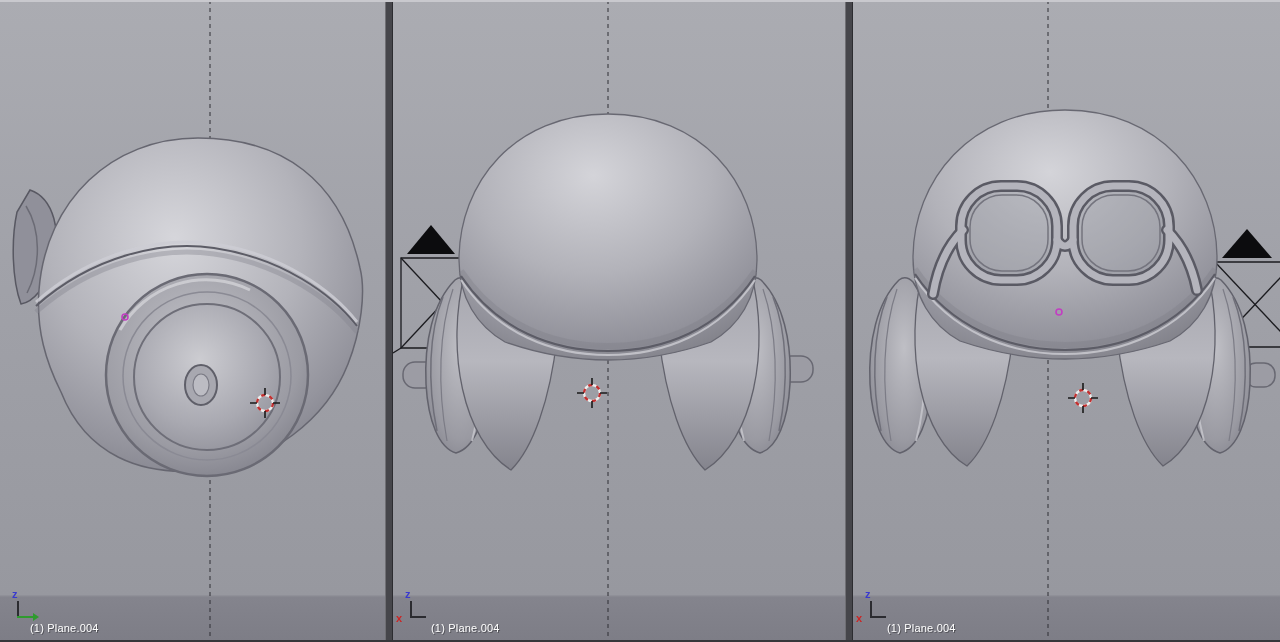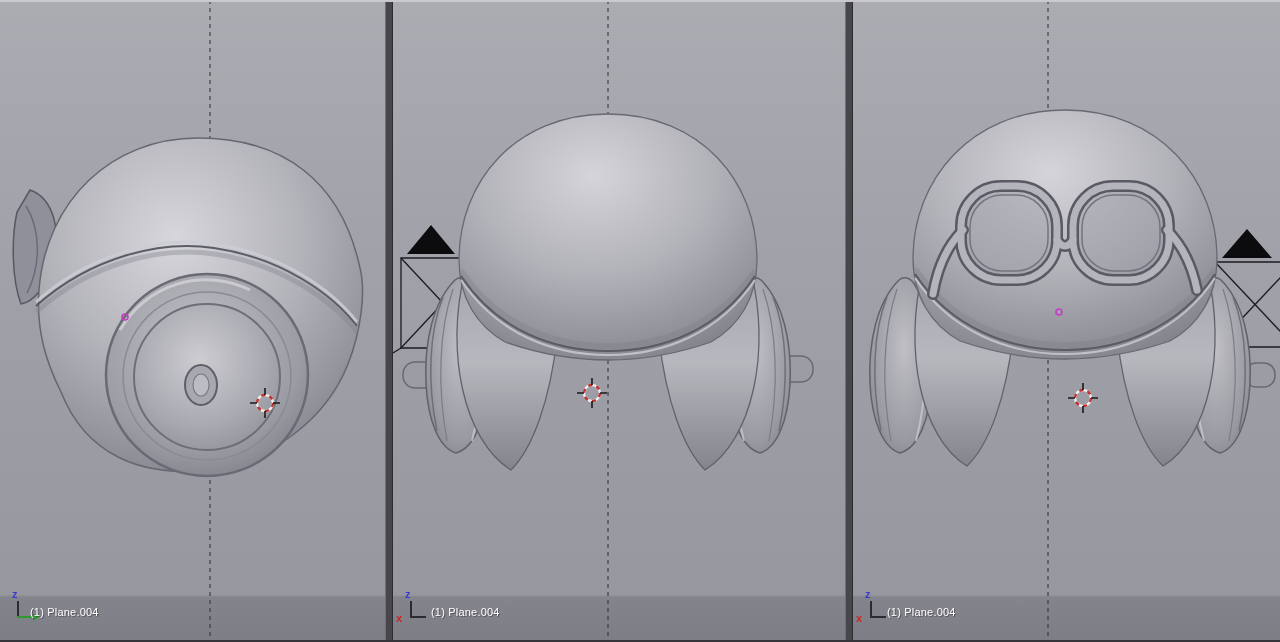--- a/index.html
+++ b/index.html
@@ -17,21 +17,21 @@
   .divider{
     position:absolute;top:0;width:8px;height:642px;background:#46464b;
     border-left:1px solid #707075;border-right:1px solid #2c2c30;box-sizing:border-box;
     cursor:col-resize;
   }
   .divA{left:385px}
   .divB{left:845px}
   svg.scene{position:absolute;left:0;top:0;width:100%;height:100%;display:block}
   .axisline{stroke:#2f2f34;stroke-width:1;stroke-dasharray:4 4;fill:none}
   .vp-label{
-    position:absolute;left:30px;bottom:24px;font-size:11px;color:#fff;
+    position:absolute;left:30px;bottom:8px;font-size:11px;color:#fff;
     text-shadow:1px 1px 0 rgba(45,45,50,.55);letter-spacing:.2px;white-space:nowrap;
   }
   .vp2 .vp-label{left:38px}
   .vp3 .vp-label{left:34px}
   .gizmo{position:absolute;left:6px;bottom:10px;width:34px;height:34px}
   .gizmo .letter{position:absolute;font-size:11px;font-weight:bold;line-height:1}
   .letter.z{left:6px;top:-9px;color:#3a3ace}
   .letter.x{left:-3px;top:15px;color:#cc2525}
   .ax-vert{position:absolute;left:11px;top:3px;width:2px;height:15px;background:#2b2b30}
   .ax-horiz{position:absolute;left:11px;top:18px;width:16px;height:2px;background:#2b2b30}

